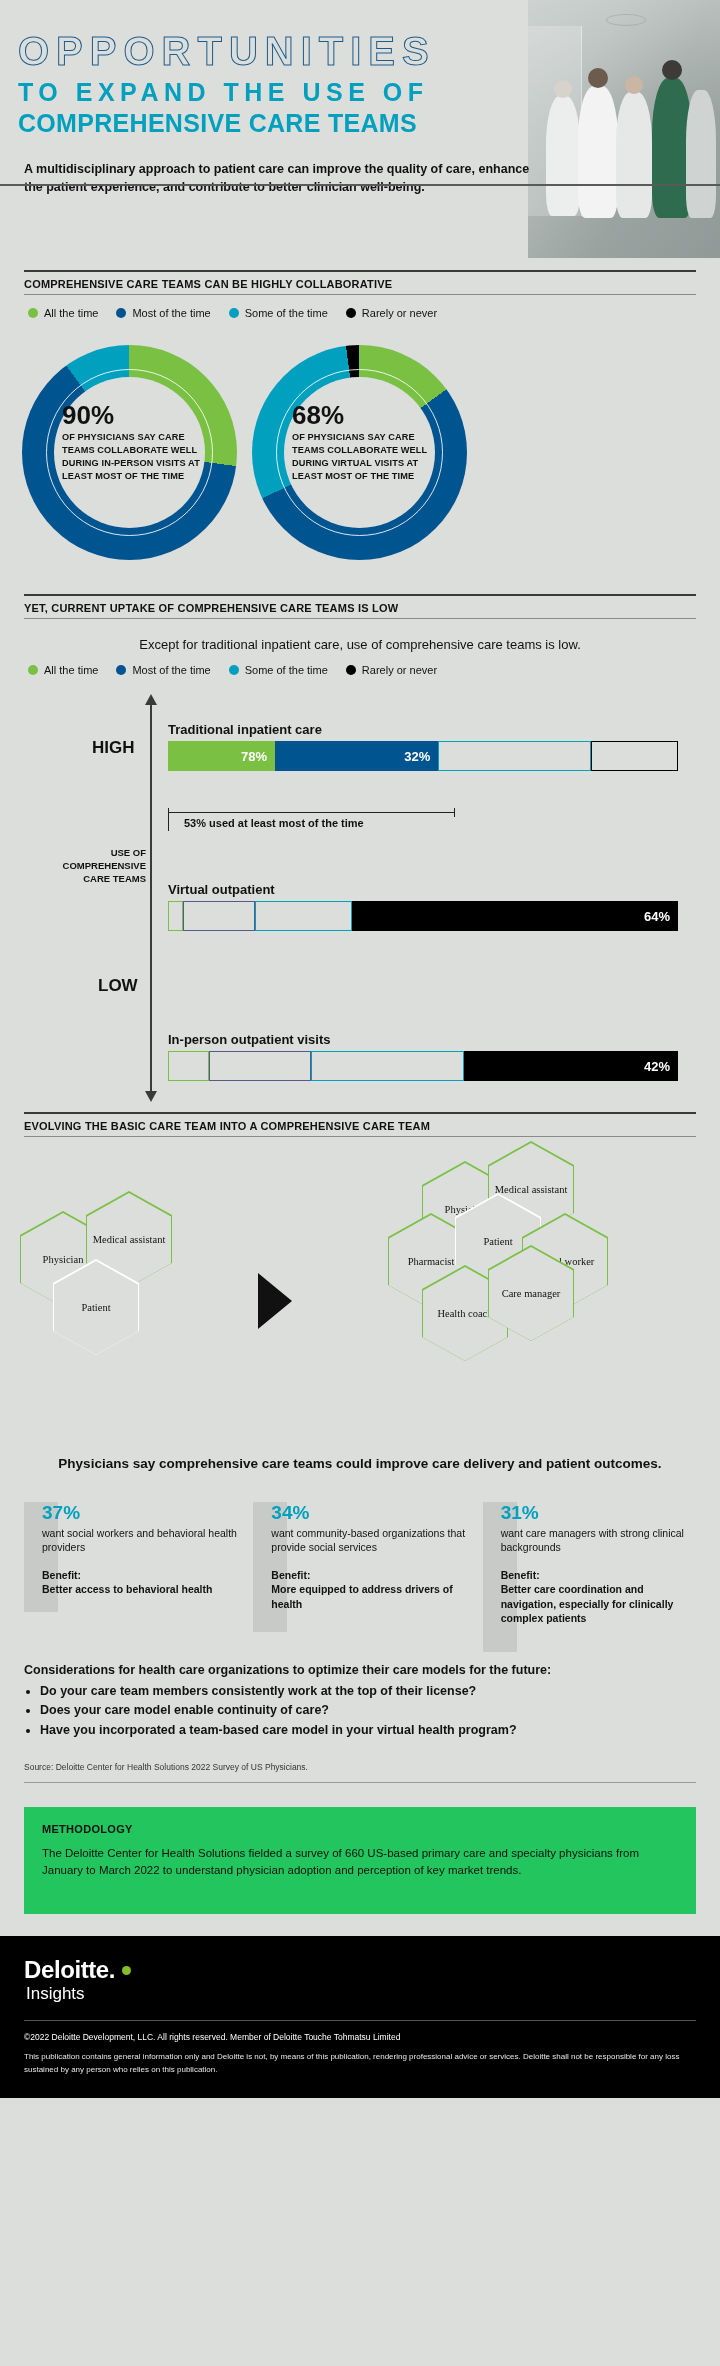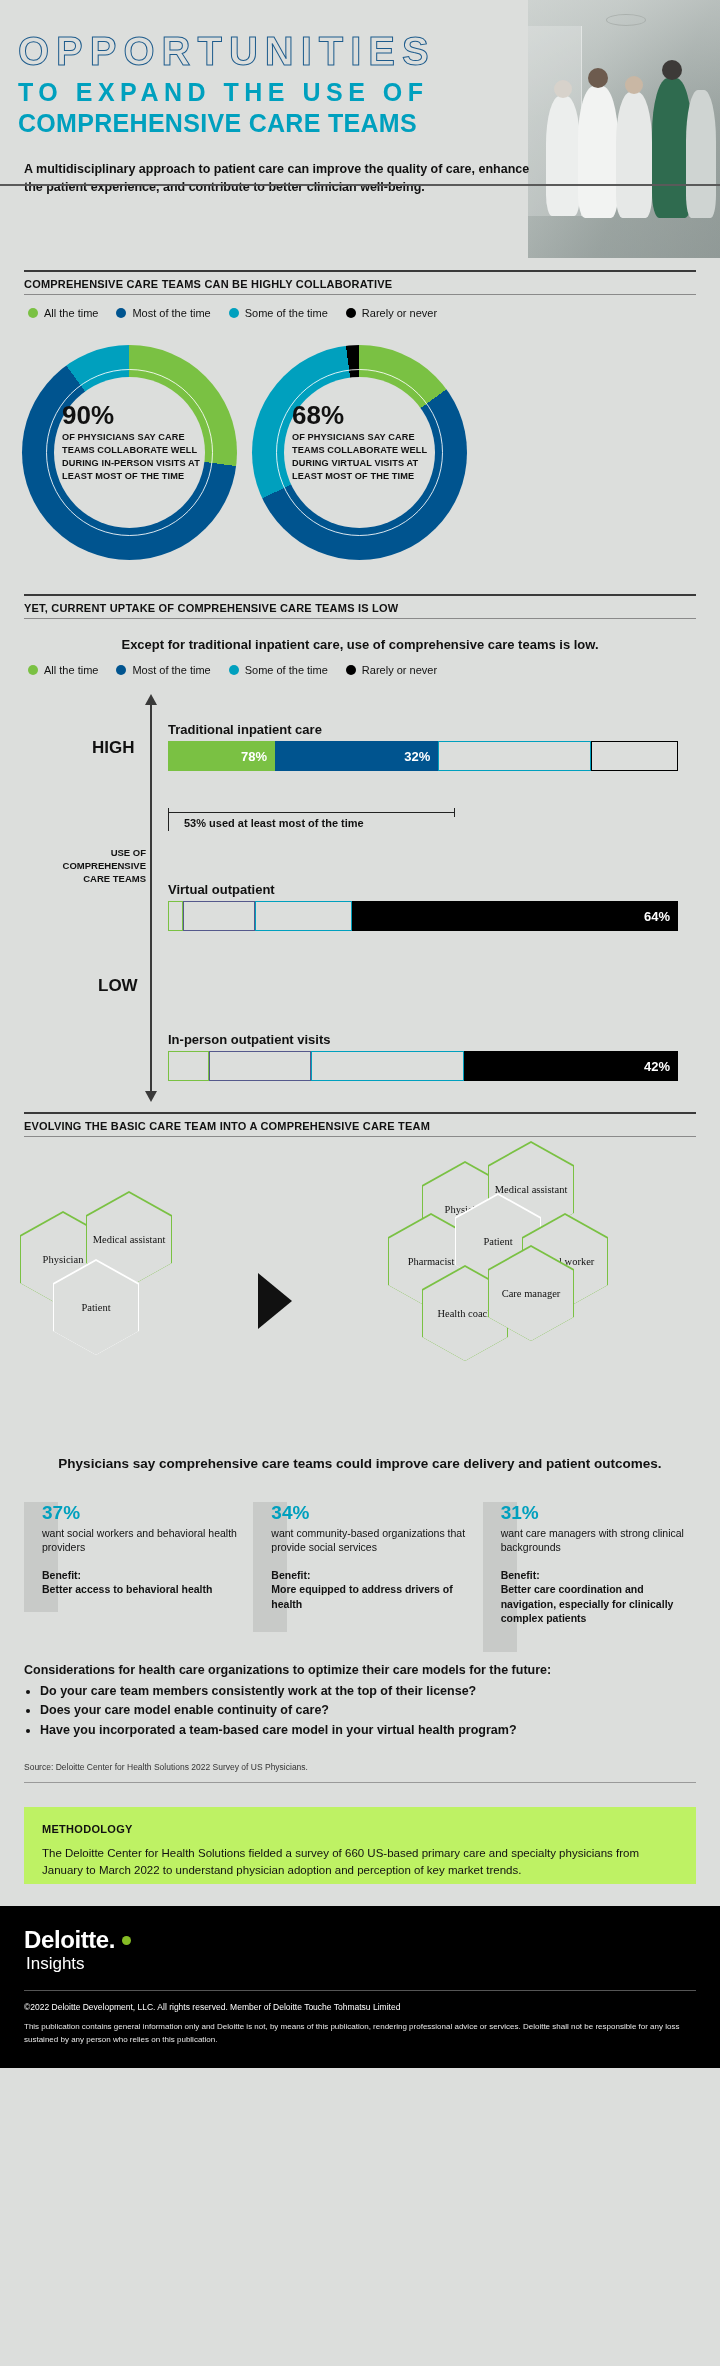--- a/index.html
+++ b/index.html
@@ -78,21 +78,21 @@
   .donut-inner {
     position: absolute; left: 24px; top: 24px; width: 167px; height: 167px;
     border-radius: 50%; border: 1px solid rgba(255,255,255,.85);
     pointer-events: none;
   }
   .donut-txt { position: absolute; left: 40px; top: 57px; width: 140px; z-index: 4; }
   .donut-pct { font-size: 26px; font-weight: 700; line-height: 1; }
   .donut-cap { font-size: 9.2px; font-weight: 700; line-height: 1.42; margin-top: 3px; letter-spacing: .1px; }
 
   
-  .bar-lead { text-align:center; font-size: 13px; font-weight: 700; margin: 18px 20px 12px 20px; }
+  .bar-lead { text-align:center; font-size: 13px; font-weight: 400; margin: 18px 20px 12px 20px; }
   .chart { position: relative; margin: 16px 0 0 0; height: 420px; }
   .axis-line { position:absolute; left: 150px; top: 12px; width: 2px; height: 388px; background: #3a3a3a; }
   .axis-line::before {
     content:""; position:absolute; left:-5px; top:-10px;
     border-left:6px solid transparent; border-right:6px solid transparent; border-bottom:11px solid #3a3a3a;
   }
   .axis-line::after {
     content:""; position:absolute; left:-5px; bottom:-10px;
     border-left:6px solid transparent; border-right:6px solid transparent; border-top:11px solid #3a3a3a;
   }
@@ -142,21 +142,21 @@
   .stat-ben .lbl { display:block; }
 
   
   .cons { margin: 26px 24px 0 24px; }
   .cons h3 { font-size: 12.5px; font-weight: 700; margin-bottom: 5px; }
   .cons li { font-size: 12.5px; font-weight: 700; margin-left: 16px; line-height: 1.55; }
   .source { margin: 22px 24px 0 24px; font-size: 8.5px; color: #333;
             border-bottom: 1px solid #9a9a9a; padding-bottom: 10px; }
 
   
-  .method { margin: 24px 24px 0 24px; background: #bef264; padding: 16px 18px 4px 18px; }
+  .method { margin: 24px 24px 0 24px; background: #22c55e; padding: 16px 18px 34px 18px; }
   .method h4 { font-size: 11px; font-weight: 700; letter-spacing: .3px; margin-bottom: 10px; }
   .method p { font-size: 11.5px; line-height: 1.5; }
 
   
   .footer { background: #000; color: #fff; margin-top: 22px; padding: 20px 24px 22px 24px; }
   .deloitte { display:flex; align-items:center; gap: 7px; font-size: 24px; font-weight: 700; letter-spacing: -.4px; }
   .dot-green { width: 9px; height: 9px; background: #86bc25; border-radius: 50%; display:inline-block; margin-bottom: -2px;}
   .insights { font-size: 17px; font-weight: 300; margin: 0 0 0 2px; }
   .fsep { border-top: 1px solid #555; margin: 16px 0 10px 0; }
   .copy { font-size: 8.5px; line-height: 1.5; color:#fff; }

